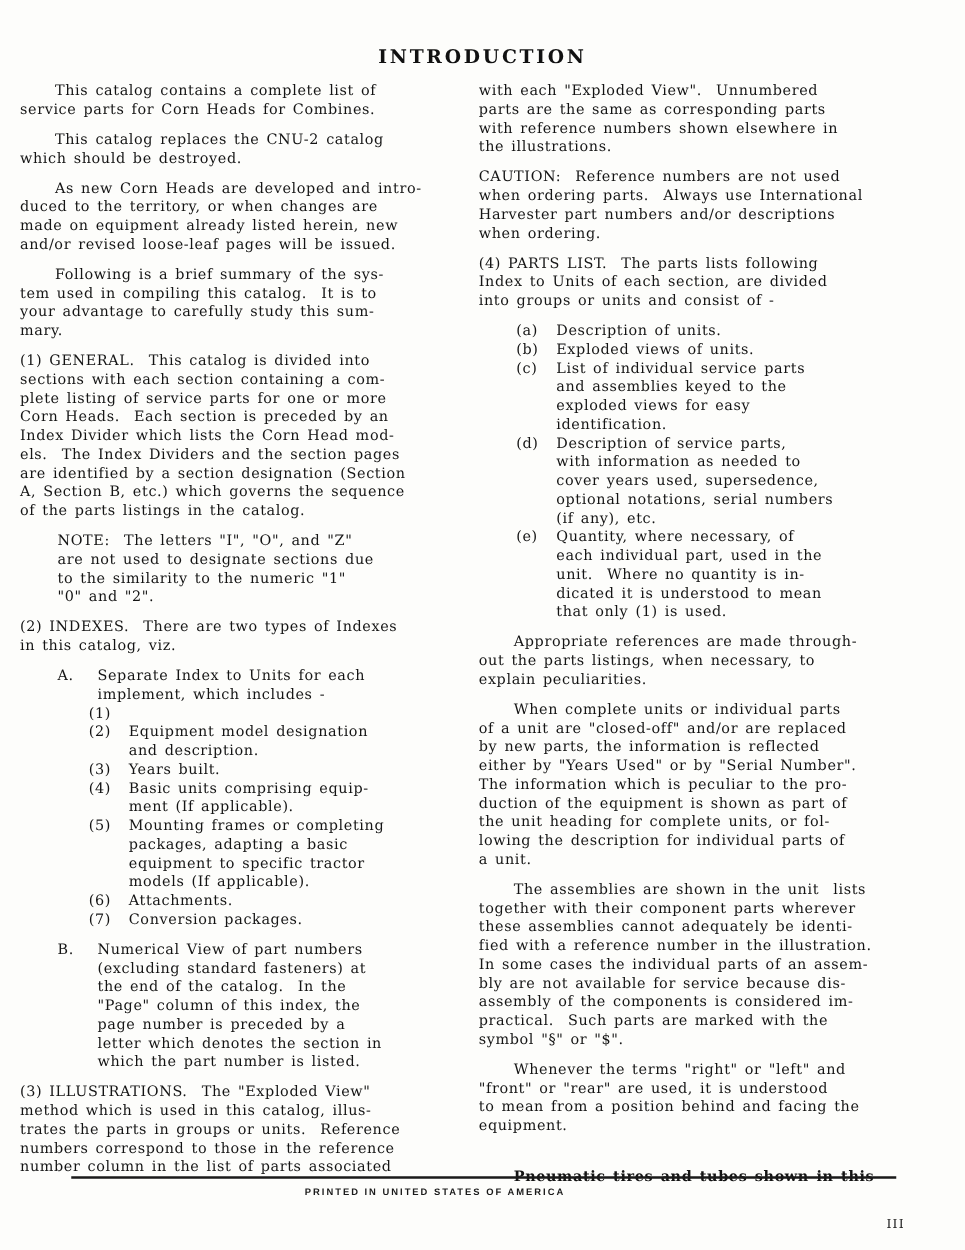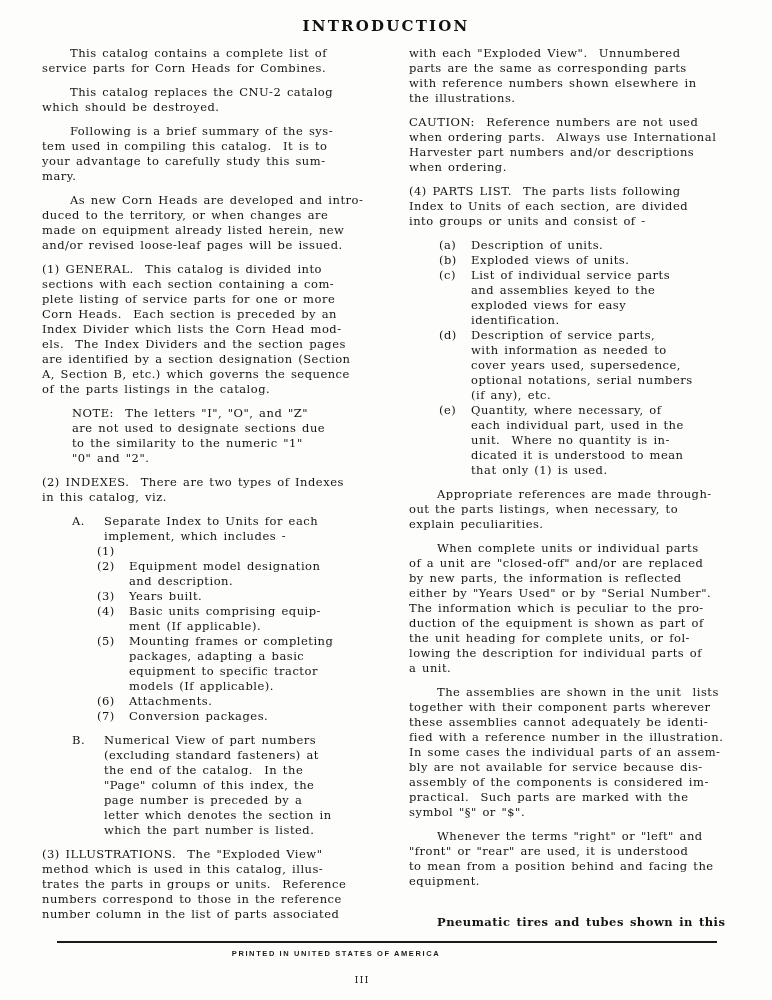--- a/index.html
+++ b/index.html
@@ -7,30 +7,30 @@
     position: relative;
     width: 772px;
     height: 1000px;
     background: #fdfdfb;
     overflow: hidden;
     font-family: "DejaVu Serif", serif;
     color: #151515;
   }
   .title {
     text-align: center;
-    padding-top: 17px;
+    padding-top: 36px;
     font-size: 15px;
     font-weight: 600;
     letter-spacing: 2.2px;
     color: #111;
   }
   .cols {
     display: flex;
     gap: 19px;
-    padding-left: 42px;
+    padding-left: 16px;
     margin-top: 11px;
   }
   .col { width: 348px; flex: none; }
   .col p, .col .li {
     font-family: "DejaVu Serif", serif;
     font-size: 11.5px;
     line-height: 15px;
     letter-spacing: 0.5px;
     word-spacing: 1.5px;
     color: #141414;
@@ -51,61 +51,61 @@
     position: absolute;
     left: 57px;
     top: 941px;
     width: 660px;
     height: 2px;
     background: #1a1a1a;
   }
   .printed {
     position: absolute;
     top: 949px;
-    left: 0;
+    left: 12px;
     width: 672px;
     text-align: center;
     font-family: "Liberation Sans", sans-serif;
     font-size: 7.5px;
     font-weight: bold;
     letter-spacing: 1.6px;
     color: #1a1a1a;
   }
   .page-num {
     position: absolute;
     top: 974px;
     left: 0;
     width: 724px;
-    text-align: center;
+    text-align: right;
     font-family: "DejaVu Serif", serif;
     font-size: 10px;
     letter-spacing: 1px;
     color: #222;
   }
 </style>
 </head>
 <body>
 
 <div class="page">
   <div class="title">INTRODUCTION</div>
 
   <div class="cols">
     <div class="col" id="col-left">
         <p class="p">This catalog contains a complete list of
 service parts for Corn Heads for Combines.</p>
         <p class="p">This catalog replaces the CNU-2 catalog
 which should be destroyed.</p>
+        <p class="p">As new Corn Heads are developed and intro-
+duced to the territory, or when changes are
+made on equipment already listed herein, new
+and/or revised loose-leaf pages will be issued.</p>
         <p class="p">Following is a brief summary of the sys-
 tem used in compiling this catalog.  It is to
 your advantage to carefully study this sum-
 mary.</p>
-        <p class="p">As new Corn Heads are developed and intro-
-duced to the territory, or when changes are
-made on equipment already listed herein, new
-and/or revised loose-leaf pages will be issued.</p>
         <p class="p0">(1) GENERAL.  This catalog is divided into
 sections with each section containing a com-
 plete listing of service parts for one or more
 Corn Heads.  Each section is preceded by an
 Index Divider which lists the Corn Head mod-
 els.  The Index Dividers and the section pages
 are identified by a section designation (Section
 A, Section B, etc.) which governs the sequence
 of the parts listings in the catalog.</p>
         <p class="note">NOTE:  The letters "I", "O", and "Z"

